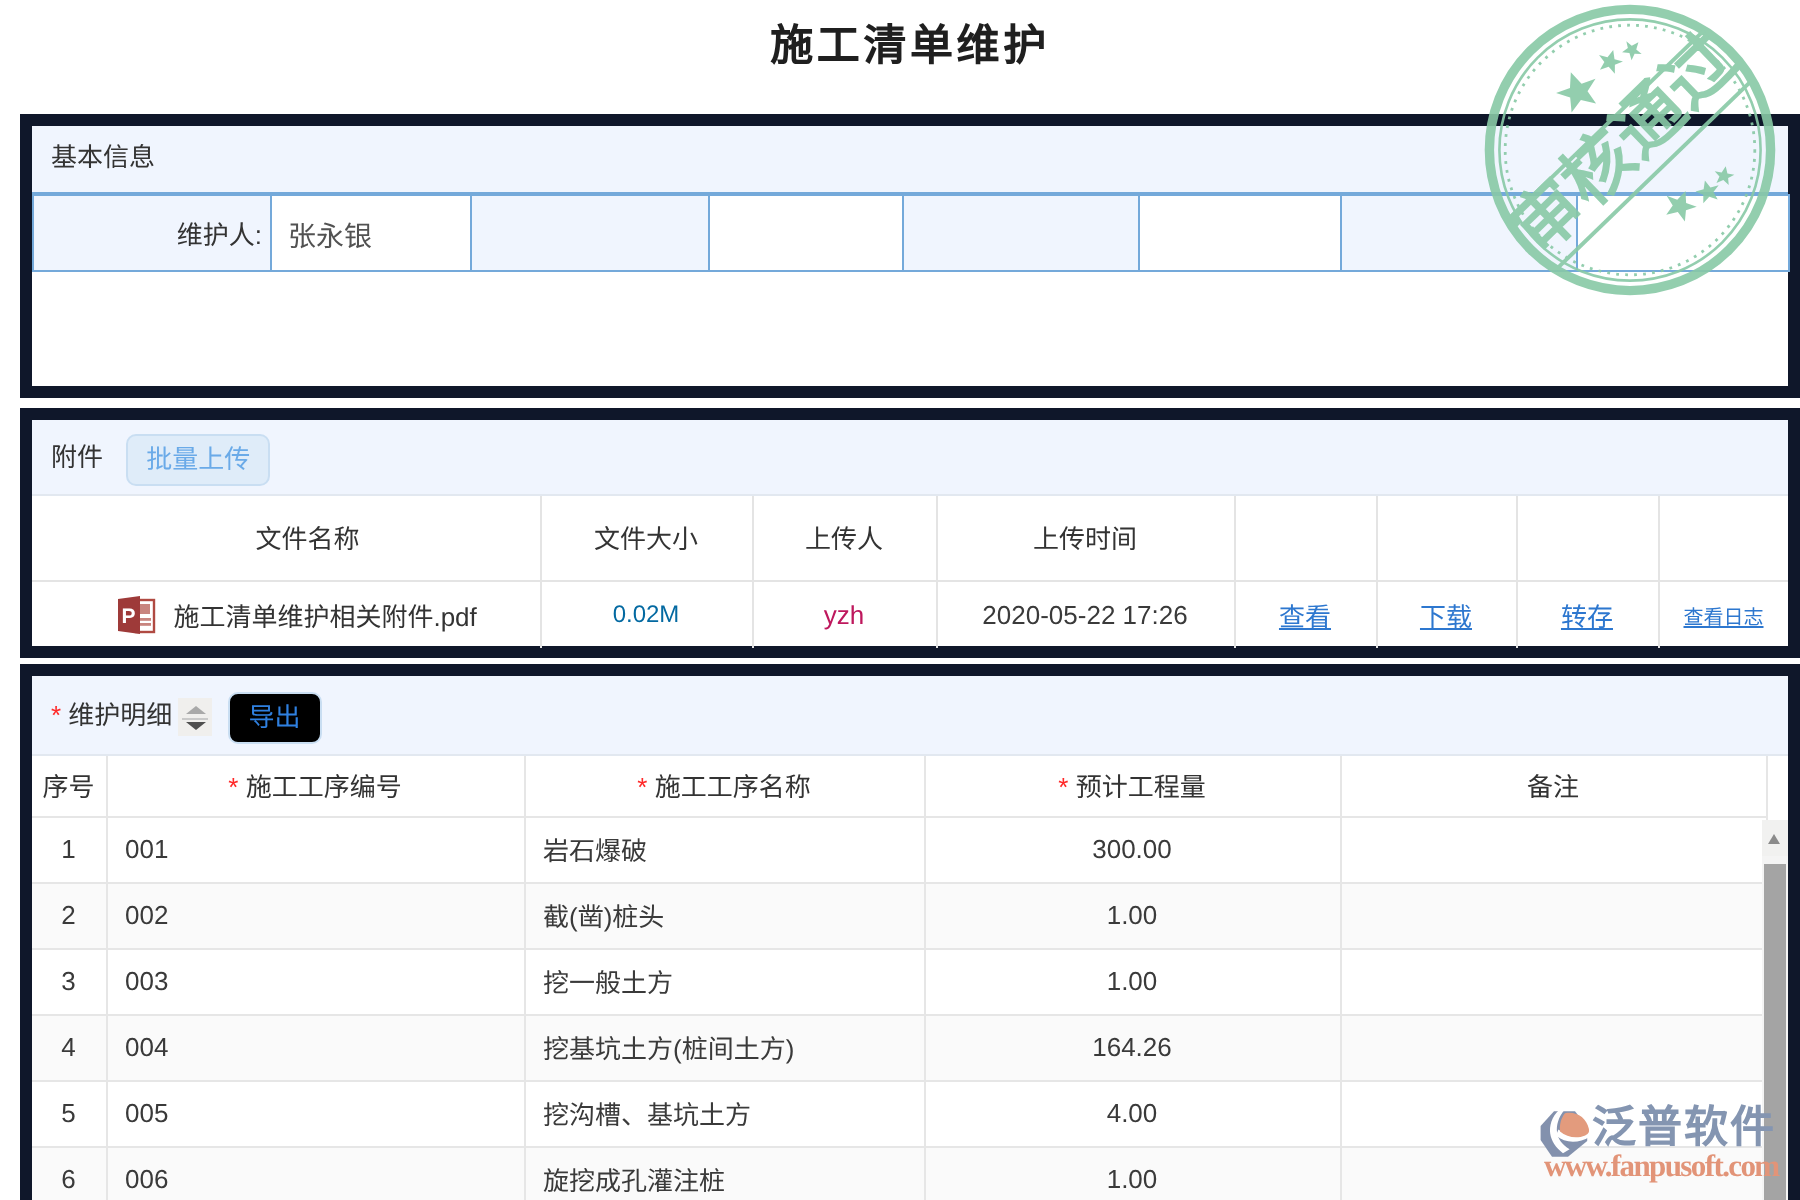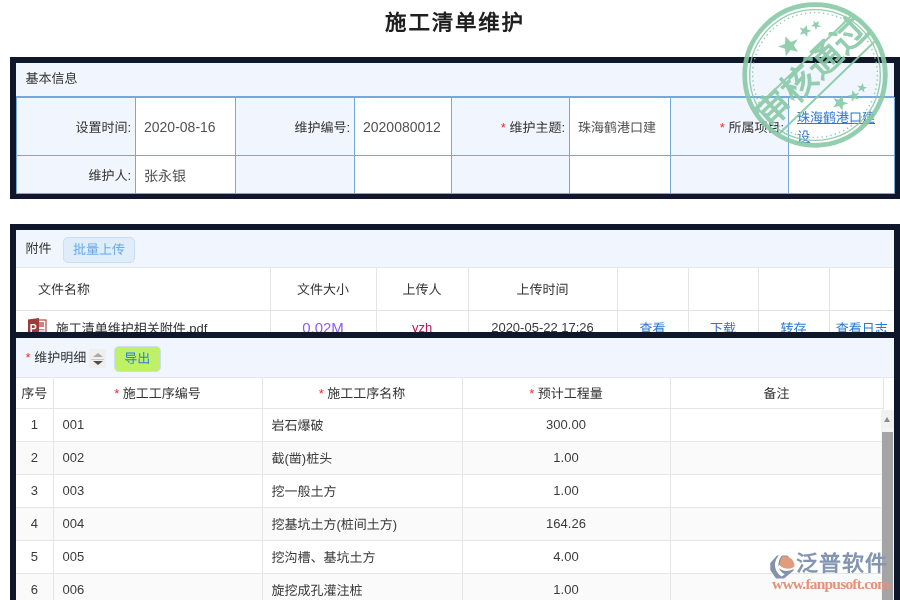--- a/index.html
+++ b/index.html
@@ -15,21 +15,21 @@
 td{padding:0;overflow:hidden;white-space:nowrap;}
 .b1 td{border:1px solid #74a9da;font-size:13px;color:#333;}
 .b1 td.lab{background:#f0f5fe;text-align:right;padding-right:4px;}
 .b1 td.val{background:#fff;text-align:left;padding-left:8px;font-size:14px;color:#525252;}
 .star{color:#ff2a2a;font-size:13px;}
 a.lnk{color:#2d77cf;text-decoration:underline;}
 .btn{display:inline-block;background:#dfecf9;border:1px solid #c9def2;border-radius:5px;
   color:#6aaae8;font-size:13px;height:24px;line-height:24px;text-align:center;
   vertical-align:middle;}
 .t2 td{border:1px solid #e4e4e4;font-size:13px;color:#333;text-align:center;}
-.t2 td.fn{text-align:left;padding-left:22px;}
+.t2 td.fn{text-align:center;padding-left:22px;}
 .t2 tr td:first-child{border-left:none;}
 .t2 tr td:last-child{border-right:none;}
 .t2 tr:first-child td{border-top:none;}
 .t2 tr:last-child td{border-bottom:none;}
 .t3 td{border:1px solid #e6e6e6;font-size:13px;color:#333;text-align:center;}
 .t3 tr td:first-child{border-left:none;}
 .t3 tr td:last-child{border-right:none;}
 .t3 tr:first-child td{border-top:none;}
 .t3 td.lft{text-align:left;padding-left:9px;}
 .t3 .dat{font-size:13px;color:#3a3a3a;}
@@ -56,45 +56,35 @@
           <col style="width:119px">
           <col style="width:100px">
           <col style="width:119px">
           <col style="width:97px">
           <col style="width:118px">
           <col style="width:101px">
           <col style="width:118px">
           <col style="width:106px">
         </colgroup>
       <tbody>
-          <tr style="height:58px;">
-        <td class="lab">设置时间:</td>
-        <td class="val">2020-08-16</td>
-        <td class="lab">维护编号:</td>
-        <td class="val">2020080012</td>
-        <td class="lab"><span class="star">*</span> 维护主题:</td>
-        <td class="val" style="font-size:13px;">珠海鹤港口建</td>
-        <td class="lab"><span class="star">*</span> 所属项目:</td>
-        <td class="val" style="font-size:13px;white-space:normal;line-height:19px;"><a class="lnk" href="#">珠海鹤港口建<br>设</a></td>
-      </tr>
       <tr style="height:38px;padding-left:36px;">
         <td class="lab">维护人:</td>
         <td class="val">张永银</td>
         <td class="lab"></td>
         <td class="val"></td>
         <td class="lab"></td>
         <td class="val"></td>
         <td class="lab"></td>
         <td class="val"></td>
       </tr>
     </tbody>
       </table>
   </div>
 
-  <div class="box" style="top:204px;height:113px;margin-top:20px;">
+  <div class="box" style="top:204px;height:113px;">
     <div class="band" style="height:37px;line-height:37px;border-bottom:1px solid #e2e8f0;">附件
       <span class="btn" style="width:70px;margin-left:8px;">批量上传</span>
     </div>
     <table class="t2">
       <colgroup>
           <col style="width:254px">
           <col style="width:106px">
           <col style="width:92px">
           <col style="width:149px">
           <col style="width:71px">
@@ -117,36 +107,36 @@
         <td class="fn" style="padding-left:11px;font-size:13px;">
           <svg width="20" height="19" viewBox="0 0 20 19" style="vertical-align:-4px;">
             <rect x="10" y="2" width="9" height="16" fill="#fff" stroke="#b04a42" stroke-width="1.2"></rect>
             <rect x="12" y="4" width="5" height="5" fill="#c8857f"></rect>
             <rect x="11.5" y="11" width="6" height="1.4" fill="#c8857f"></rect>
             <rect x="11.5" y="13.5" width="6" height="1.4" fill="#c8857f"></rect>
             <polygon points="1,1.5 12,0 12,19 1,17.5" fill="#9e3a39"></polygon>
             <text x="6.2" y="13.5" font-size="10.5" font-weight="bold" fill="#fff" text-anchor="middle" font-family="Liberation Sans">P</text>
           </svg>
           <span style="margin-left:5px;">施工清单维护相关附件.pdf</span></td>
-        <td style="font-size:15px;color:#8b5cf6;">0.02M</td>
+        <td style="font-size:12px;color:#0369a1;">0.02M</td>
         <td style="font-size:13px;color:#be185d;">yzh</td>
         <td style="font-size:13px;color:#3a3a3a;">2020-05-22 17:26</td>
         <td><a class="lnk" style="font-size:13px;" href="#">查看</a></td>
         <td><a class="lnk" style="font-size:13px;" href="#">下载</a></td>
         <td><a class="lnk" style="font-size:13px;" href="#">转存</a></td>
-        <td><a class="lnk" style="font-size:13px;" href="#">查看日志</a></td>
+        <td><a class="lnk" style="font-size:10px;" href="#">查看日志</a></td>
       </tr>
     </tbody>
       </table>
   </div>
 
   <div class="box" style="top:332px;height:280px;">
     <div class="band" style="height:39px;line-height:39px;border-bottom:1px solid #e2e8f0;">
       <span class="star">*</span> 维护明细<span class="sorticon"><span class="up"></span><span class="mid"></span><span class="dn"></span></span>
-      <span class="btn" style="width:45px;margin-left:4px;color:#2f80e0;background:#bef264;">导出</span>
+      <span class="btn" style="width:45px;margin-left:4px;color:#2f80e0;background:#000000;">导出</span>
     </div>
     <table class="t3">
       <colgroup>
           <col style="width:37px">
           <col style="width:209px">
           <col style="width:200px">
           <col style="width:208px">
           <col style="width:213px">
           <col style="width:11px">
         </colgroup>

